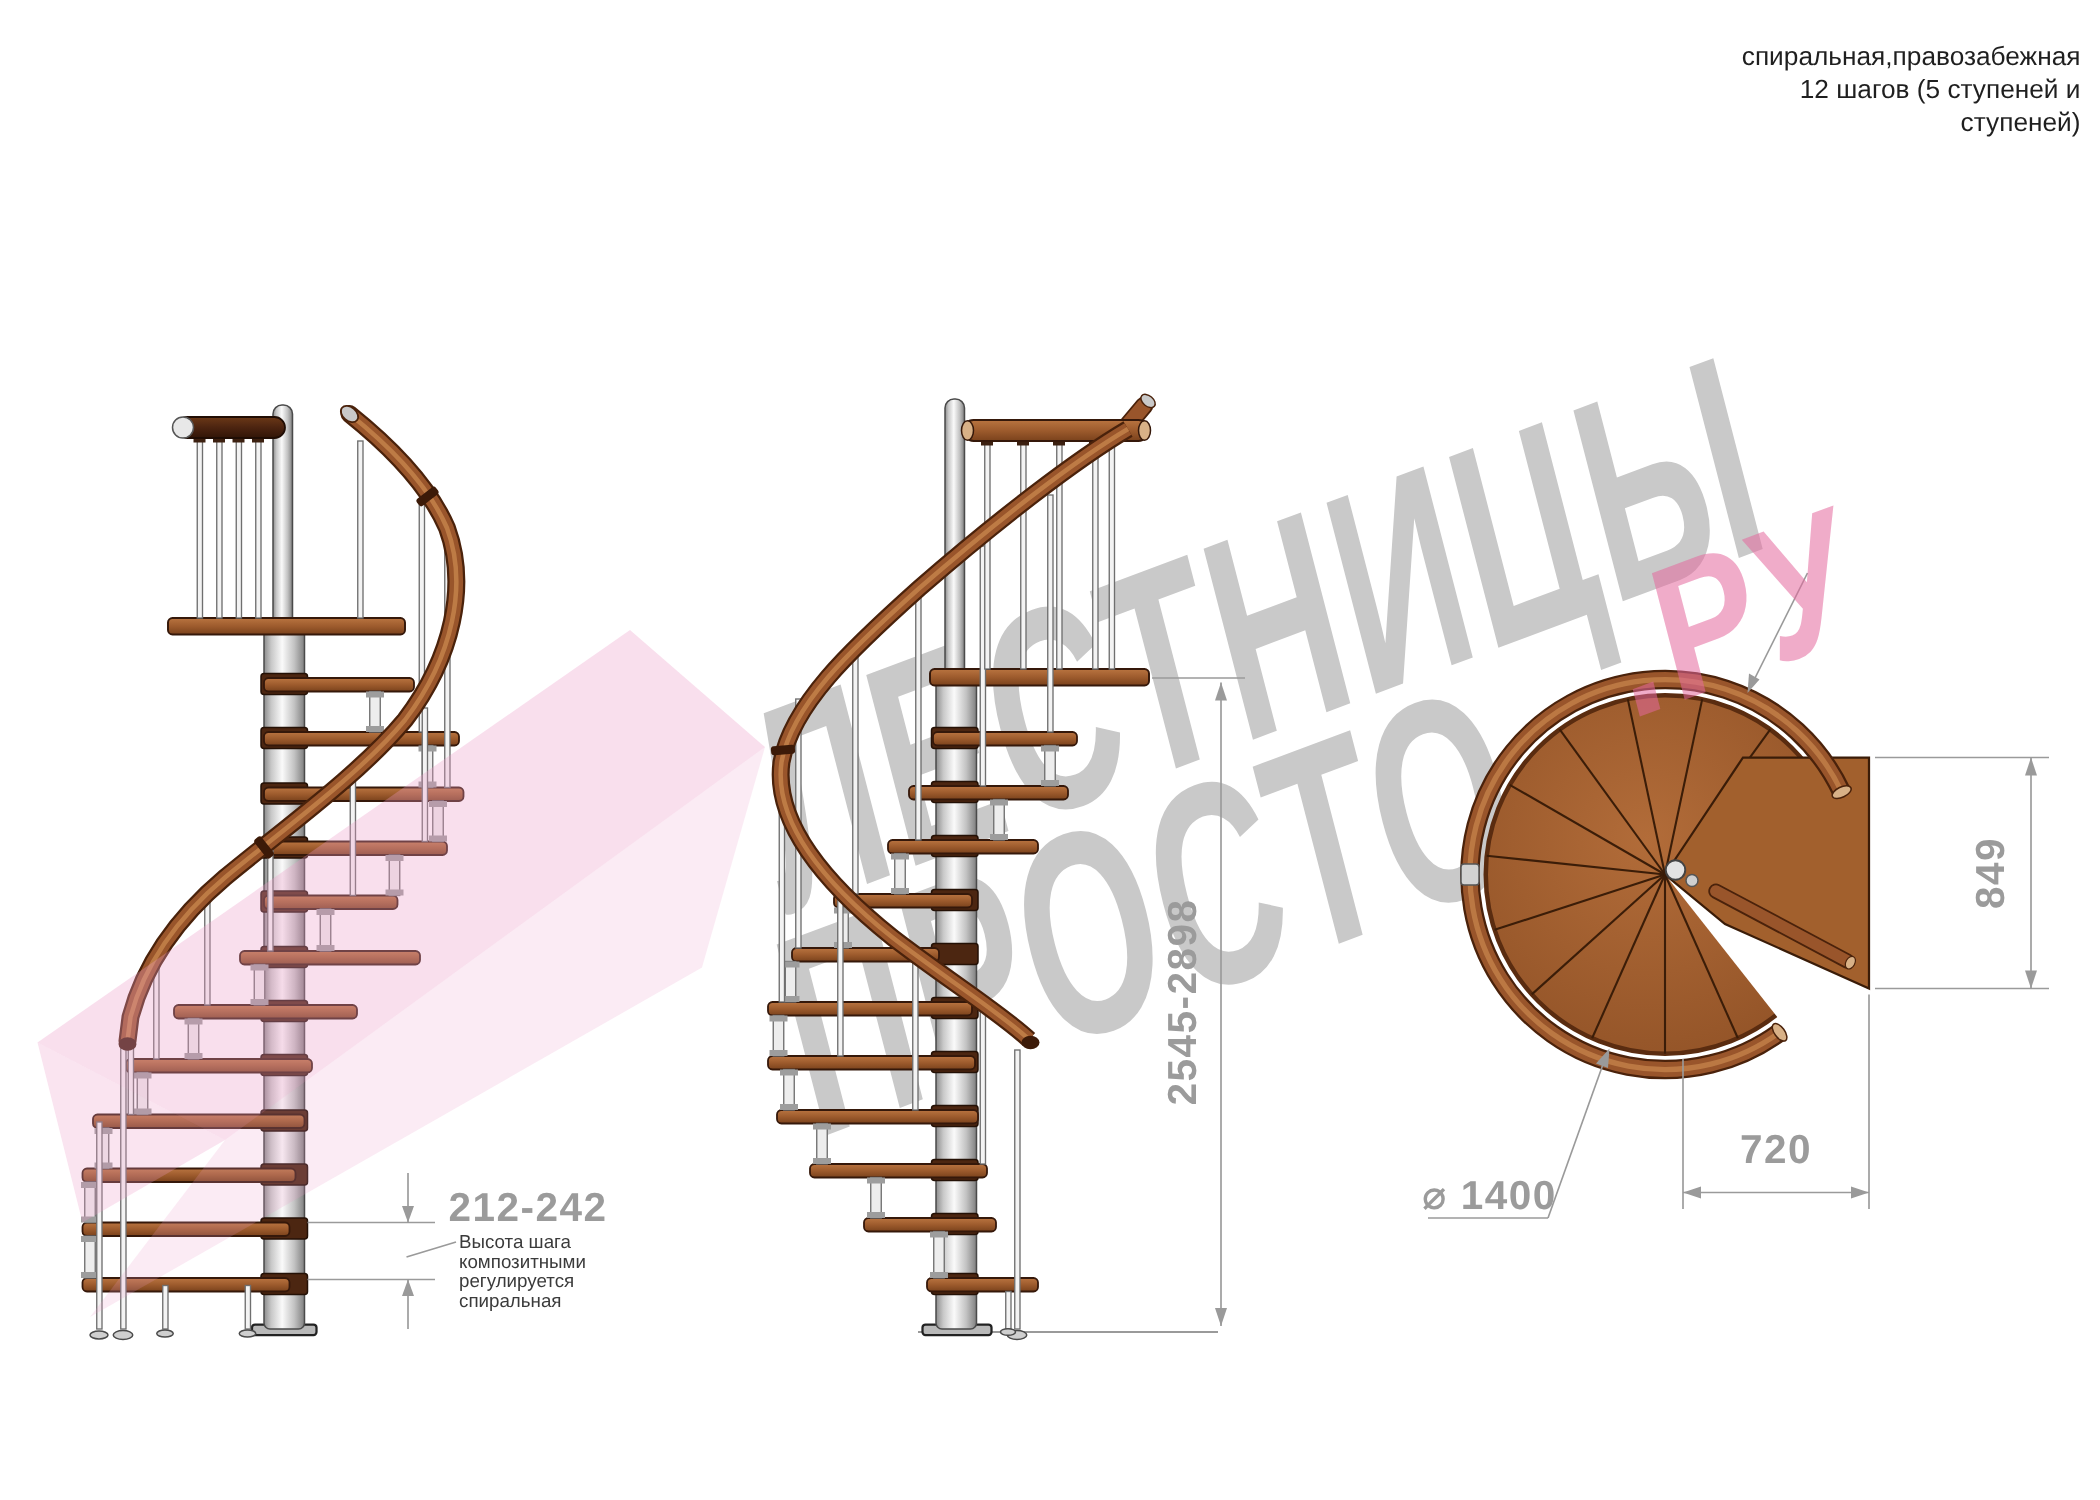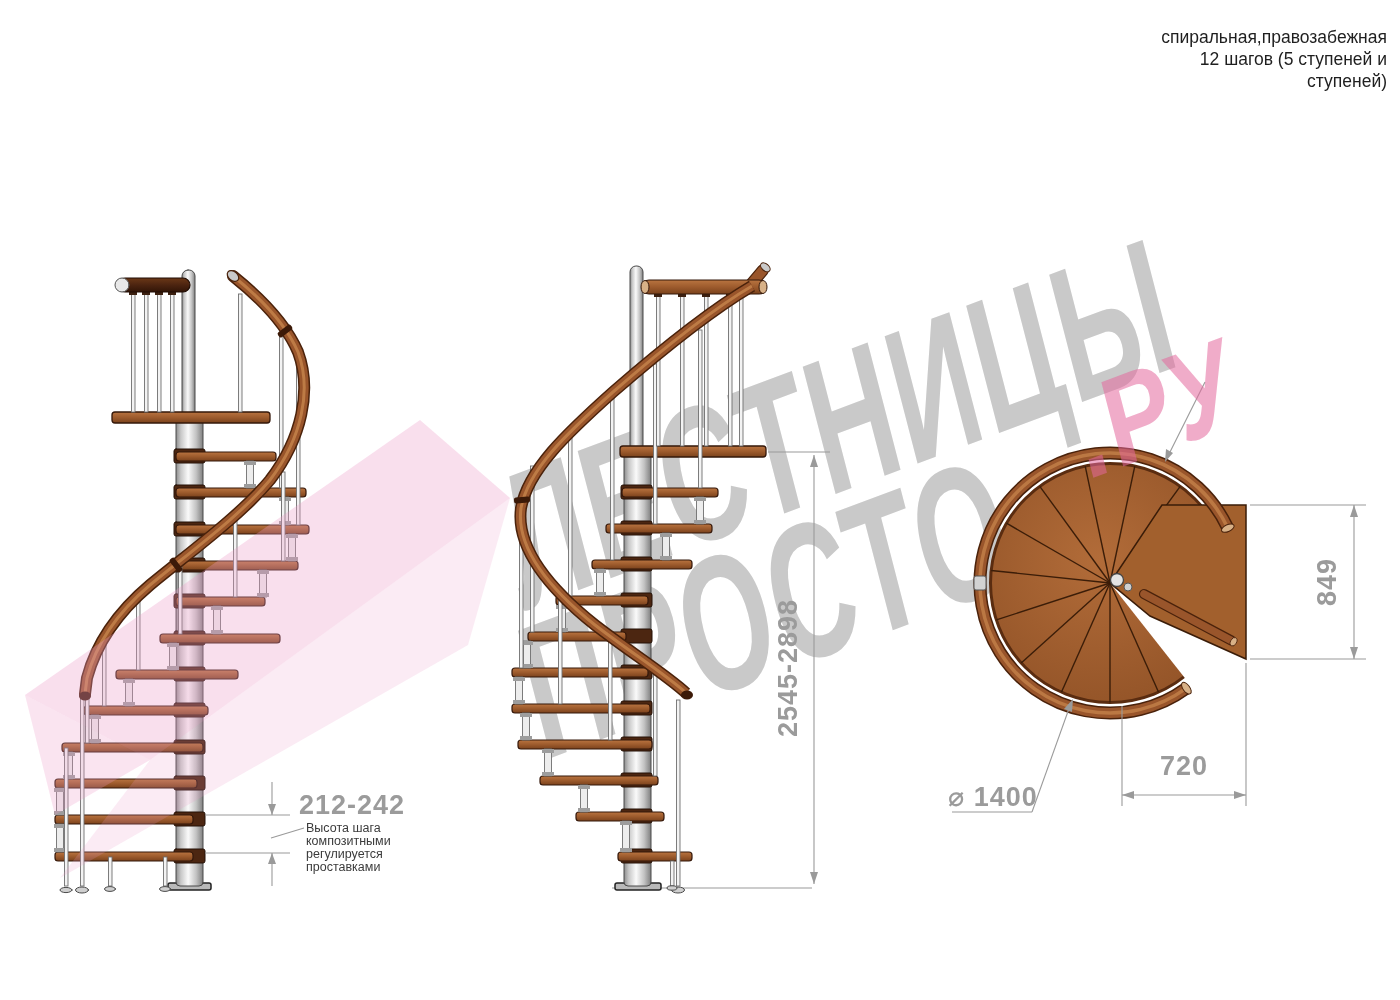--- a/index.html
+++ b/index.html
@@ -411,16 +411,16 @@
   <div id="title-block" class="abs">
     <div>спиральная,правозабежная</div>
     <div>12 шагов (5 ступеней и</div>
     <div>ступеней)</div>
   </div>
 
   <div id="note-block" class="abs">
     <div>Высота шага</div>
     <div>композитными</div>
     <div>регулируется</div>
-    <div>проставками</div>
+    <div>спиральная</div>
   </div>
 
 </div>
 
 </body></html>

